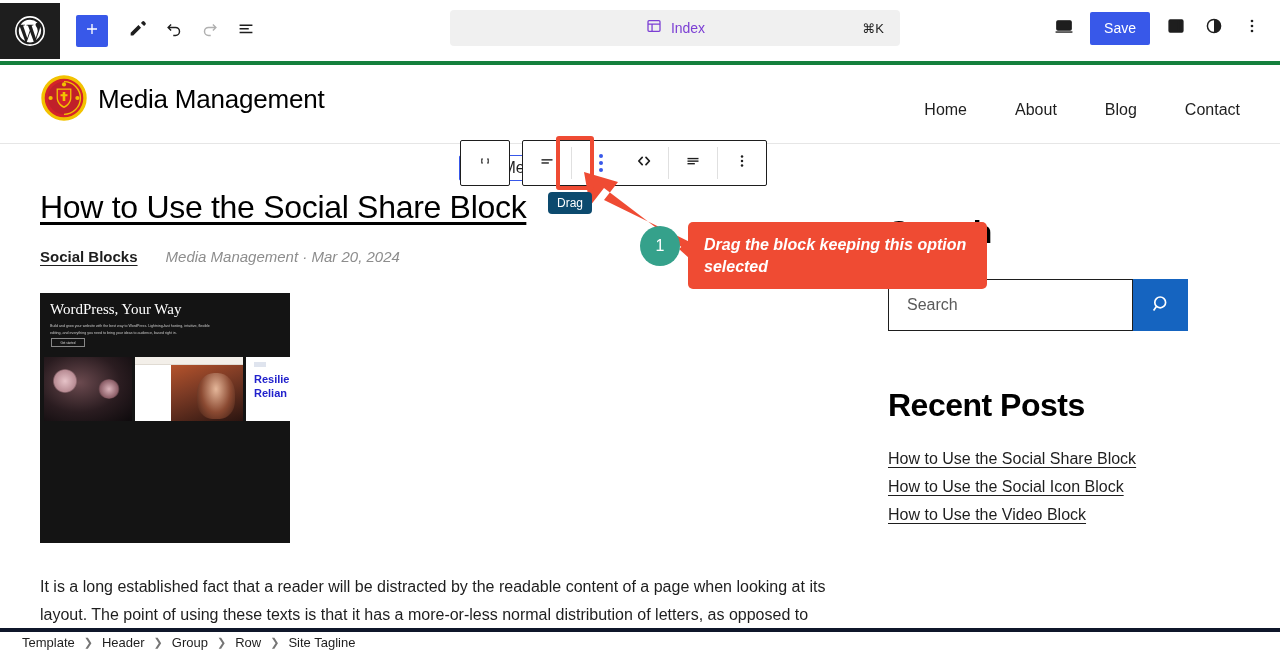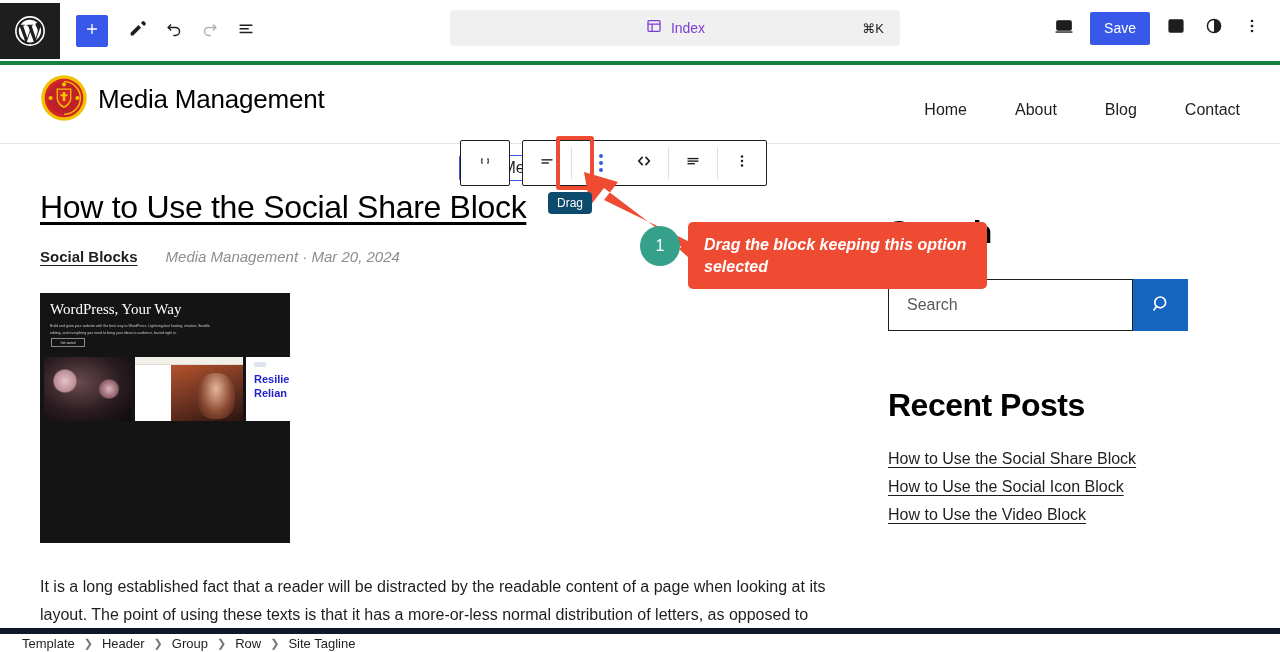--- a/index.html
+++ b/index.html
@@ -220,21 +220,21 @@
   }
   .callout:before {
     content: ""; position: absolute; left: -9px; top: 18px;
     border-top: 9px solid transparent; border-bottom: 9px solid transparent;
     border-right: 10px solid #ef4b33;
   }
 
   
   .breadcrumb {
     position: absolute; bottom: 0; left: 0; width: 1280px; height: 24px;
-    background: #fff; border-top: 6px solid #0f172a;
+    background: #fff; border-top: 4px solid #0f172a;
     display: flex; align-items: center; padding-left: 22px; gap: 0;
     font-size: 13px; color: #1e1e1e; z-index: 40;
   }
   .breadcrumb .bc { cursor: pointer; }
   .breadcrumb .bc.last { cursor: default; }
   .bc-sep { color: #757575; margin: 0 9px; font-size: 11px; }
 </style>
 </head>
 <body>
 

